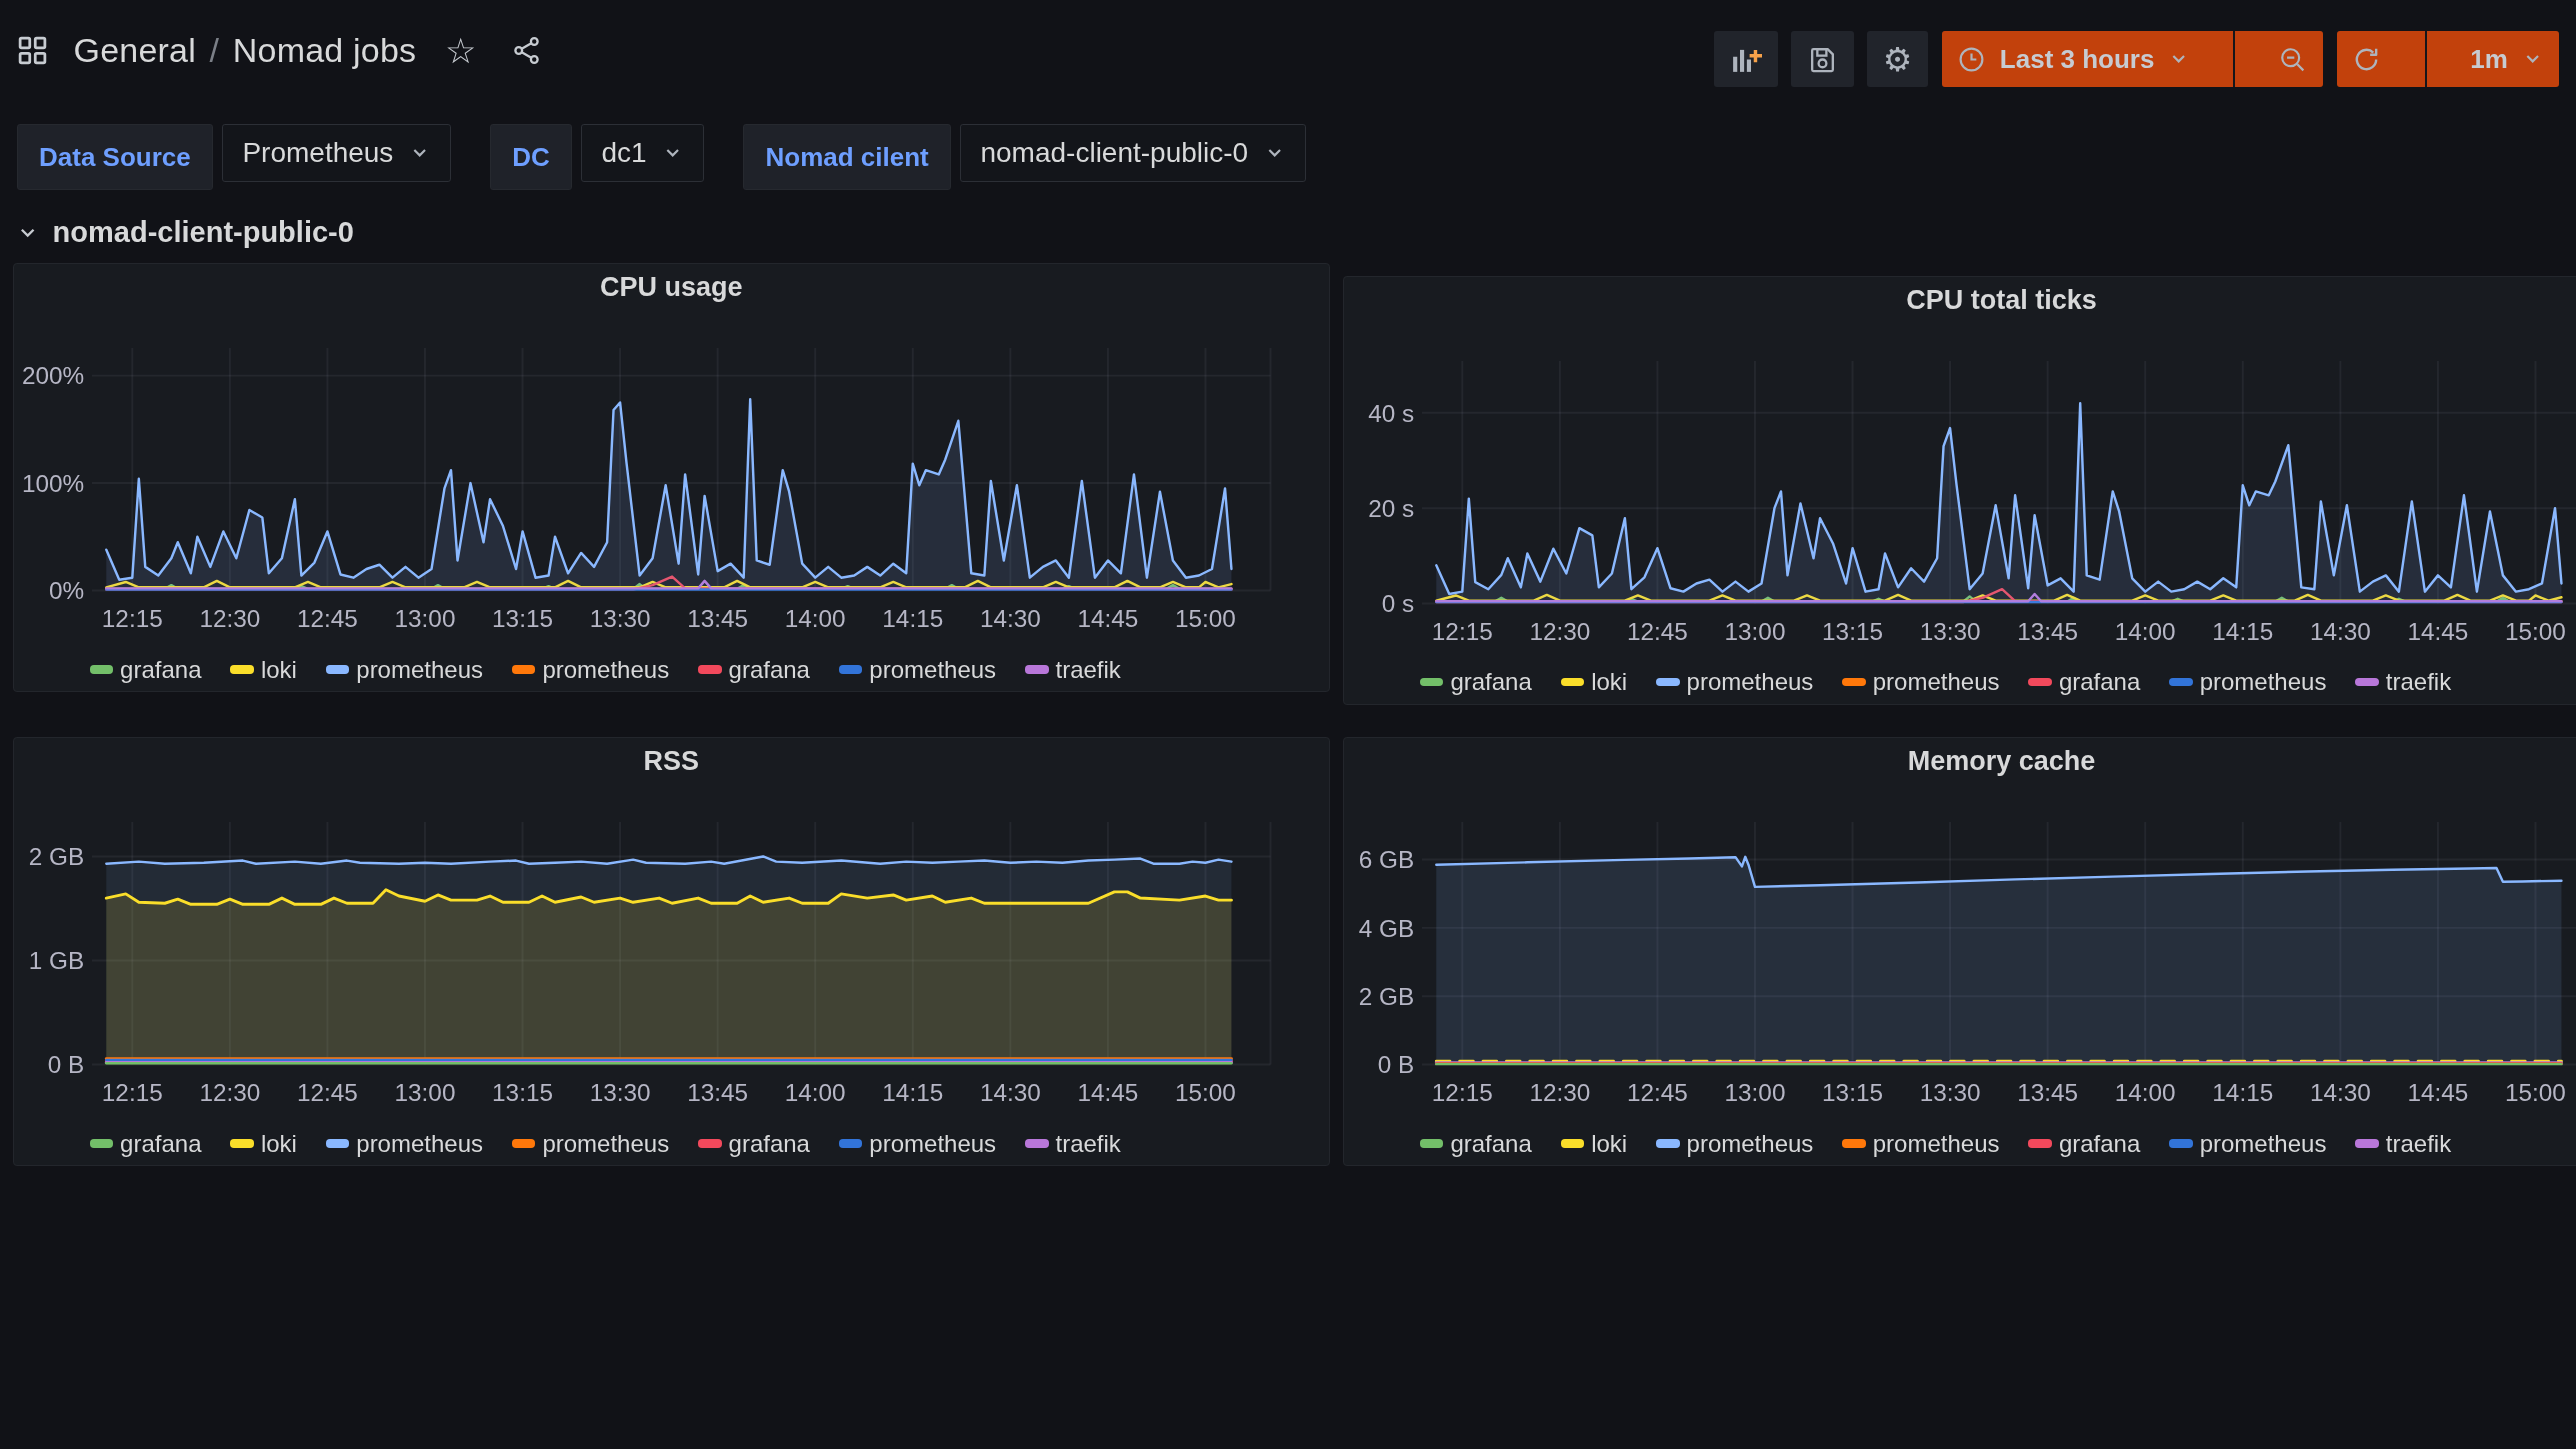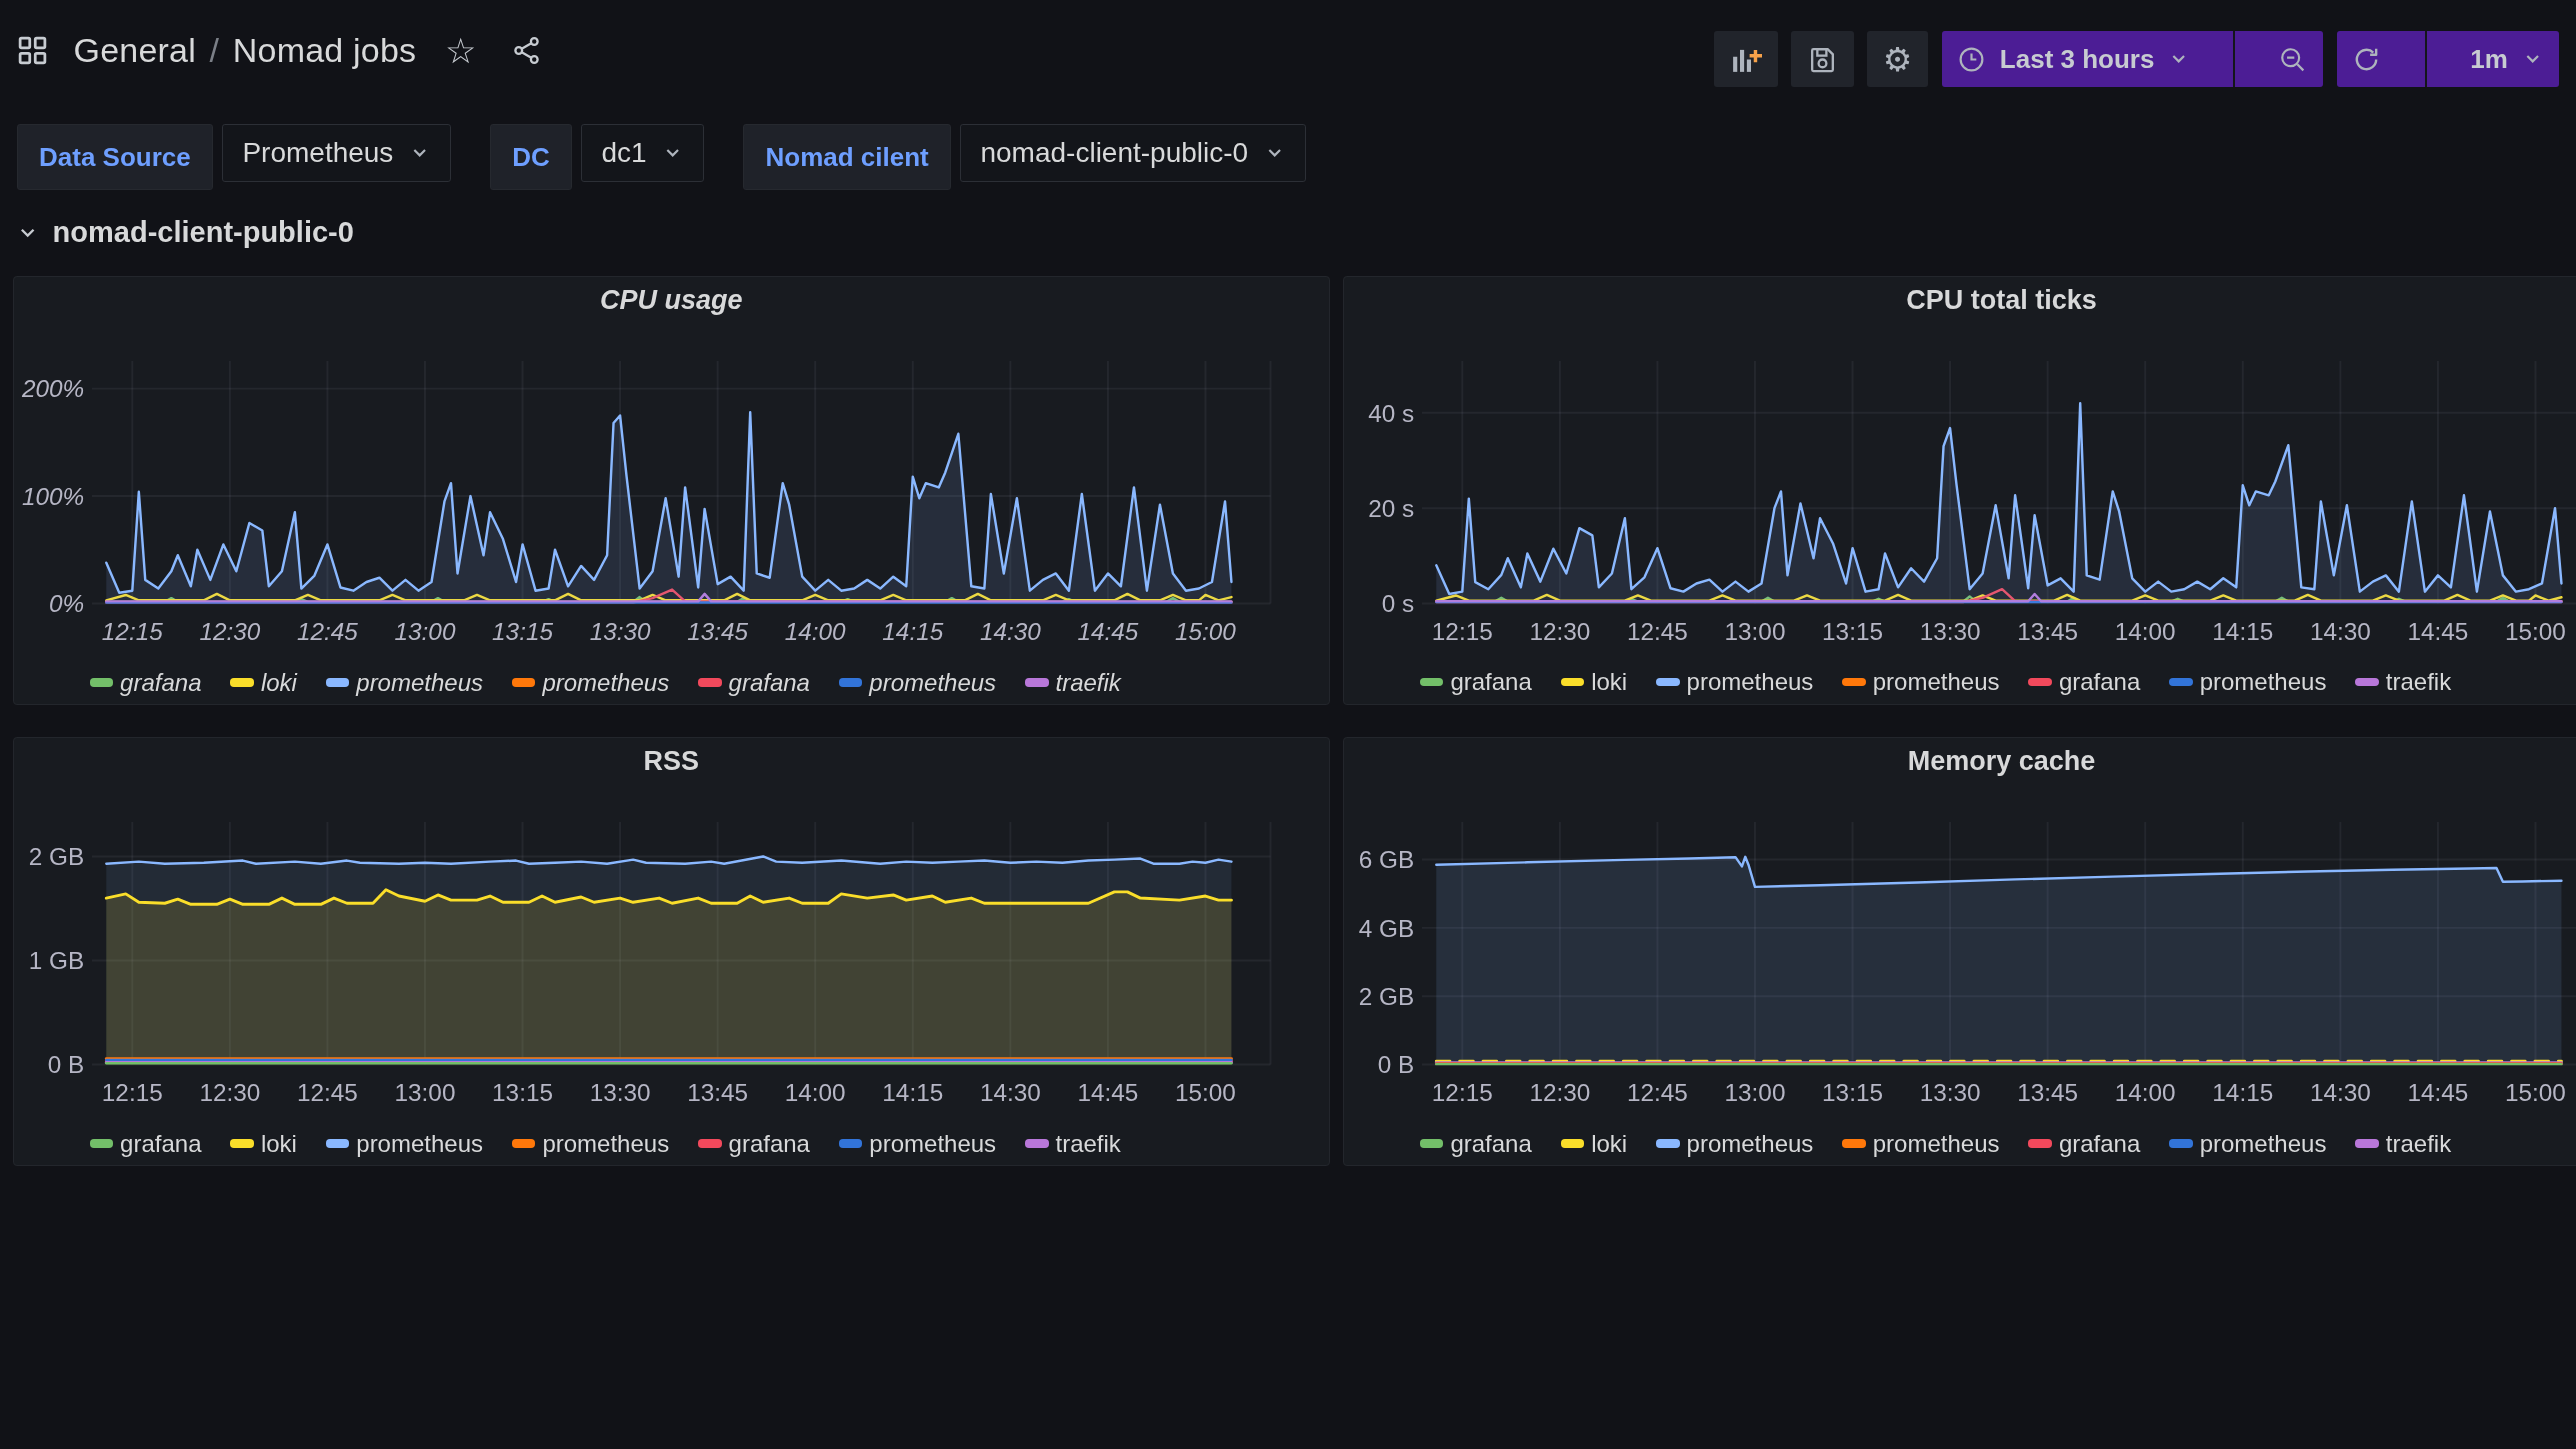--- a/index.html
+++ b/index.html
@@ -10,21 +10,21 @@
   .header { position:absolute; left:0; top:0; width:2576px; height:76px; }
   .header-left { position:absolute; left:13.6px; top:29px; display:flex; align-items:center; gap:23px; }
   .crumb-icon { width:37px; height:37px; display:flex; align-items:center; justify-content:center; cursor:pointer; }
   .breadcrumb { display:flex; align-items:baseline; gap:13.6px; font-size:34px; letter-spacing:0.2px; }
   .breadcrumb .sep { color:#7b7f87; }
   .crumb { cursor:pointer; }
   .hdr-ic { width:43px; height:43px; display:flex; align-items:center; justify-content:center; cursor:pointer; color:#c7cbd1; }
   .header-right { position:absolute; right:17.5px; top:31px; display:flex; align-items:center; gap:13.6px; }
   .tb-btn { height:56px; min-width:58px; padding:0 15.6px; background:#21242b; border-radius:2.9px;
     display:flex; align-items:center; justify-content:center; gap:13.6px; cursor:pointer; color:#aeb4bd; }
-  .tb-group { display:flex; background:#4c1d95; border-radius:2.9px; overflow:hidden;gap:28px; }
+  .tb-group { display:flex; background:#c2410c; border-radius:2.9px; overflow:hidden;gap:28px; }
   .tb-group .tb-btn { background:transparent; border-radius:0; }
   .tb-div { width:1.9px; background:#14161b; }
   .tb-text { font-size:26px; font-weight:600; color:#c7cbd1; }
   .gear-glyph { font-size:33px; line-height:1; color:#aeb4bd; }
   .star-glyph { font-size:35px; line-height:1; color:#c7cbd1; }
 
   
   .submenu { position:absolute; left:16.6px; top:124px; display:flex; gap:39px; }
   .var-group { display:flex; gap:8.8px; }
   .var-label { height:66px; display:flex; align-items:center; padding:0 21.4px; background:#1f2229;
@@ -33,21 +33,21 @@
     border:1px solid #2c2f36; border-radius:2.9px; color:#d8d9da; font-size:28px; cursor:pointer; }
 
   
   .row-head { position:absolute; left:15.6px; top:216px; display:flex; align-items:center; gap:13.6px; cursor:pointer; }
   .row-title { font-size:29px; font-weight:700; color:#d8d9da; }
 
   
   .dash { position:absolute; left:0; top:262px; width:2576px; bottom:0; overflow:hidden; }
   .panel { position:absolute; width:1317px; height:429px; background:#181b20;
     border:1px solid #23262c; border-radius:3.9px; }
-  .p-cpu   { left:12.7px;   top:14px;font-style:italic; }
+  .p-cpu   { left:12.7px;   top:1px; }
   .p-ticks { left:1343px; top:13.6px; }
   .p-rss   { left:12.7px;   top:475px; }
   .p-mem   { left:1343px; top:475px; }
   .panel-title { position:absolute; left:0; right:0; top:0; height:47px; display:flex; align-items:center;
     justify-content:center; font-size:27px; font-weight:600; color:#d8d9da; cursor:pointer; }
   .chart { position:absolute; left:0; top:47px; width:1315px; height:337px; }
   .legend { position:absolute; left:76px; right:9.7px; top:386px; height:39px; display:flex;
     align-items:center; gap:29px; overflow:hidden; }
   .legend-item { display:flex; align-items:center; gap:7px; cursor:pointer; }
   .legend-swatch { width:23.4px; height:8.8px; border-radius:3.9px; }

